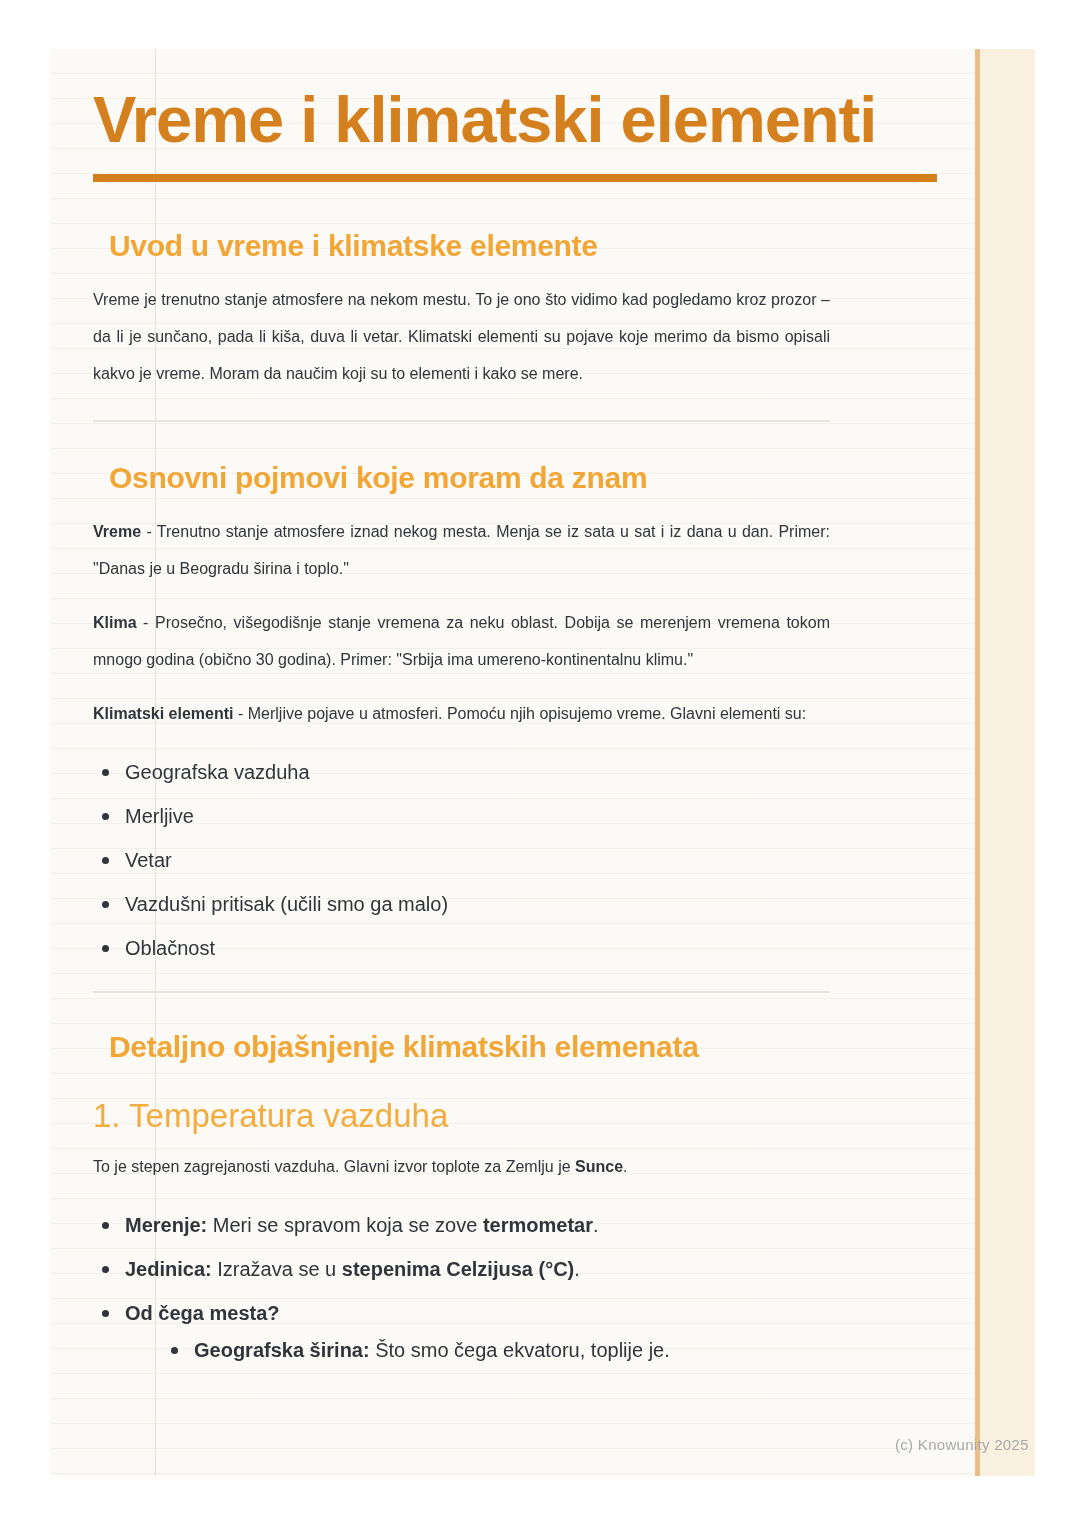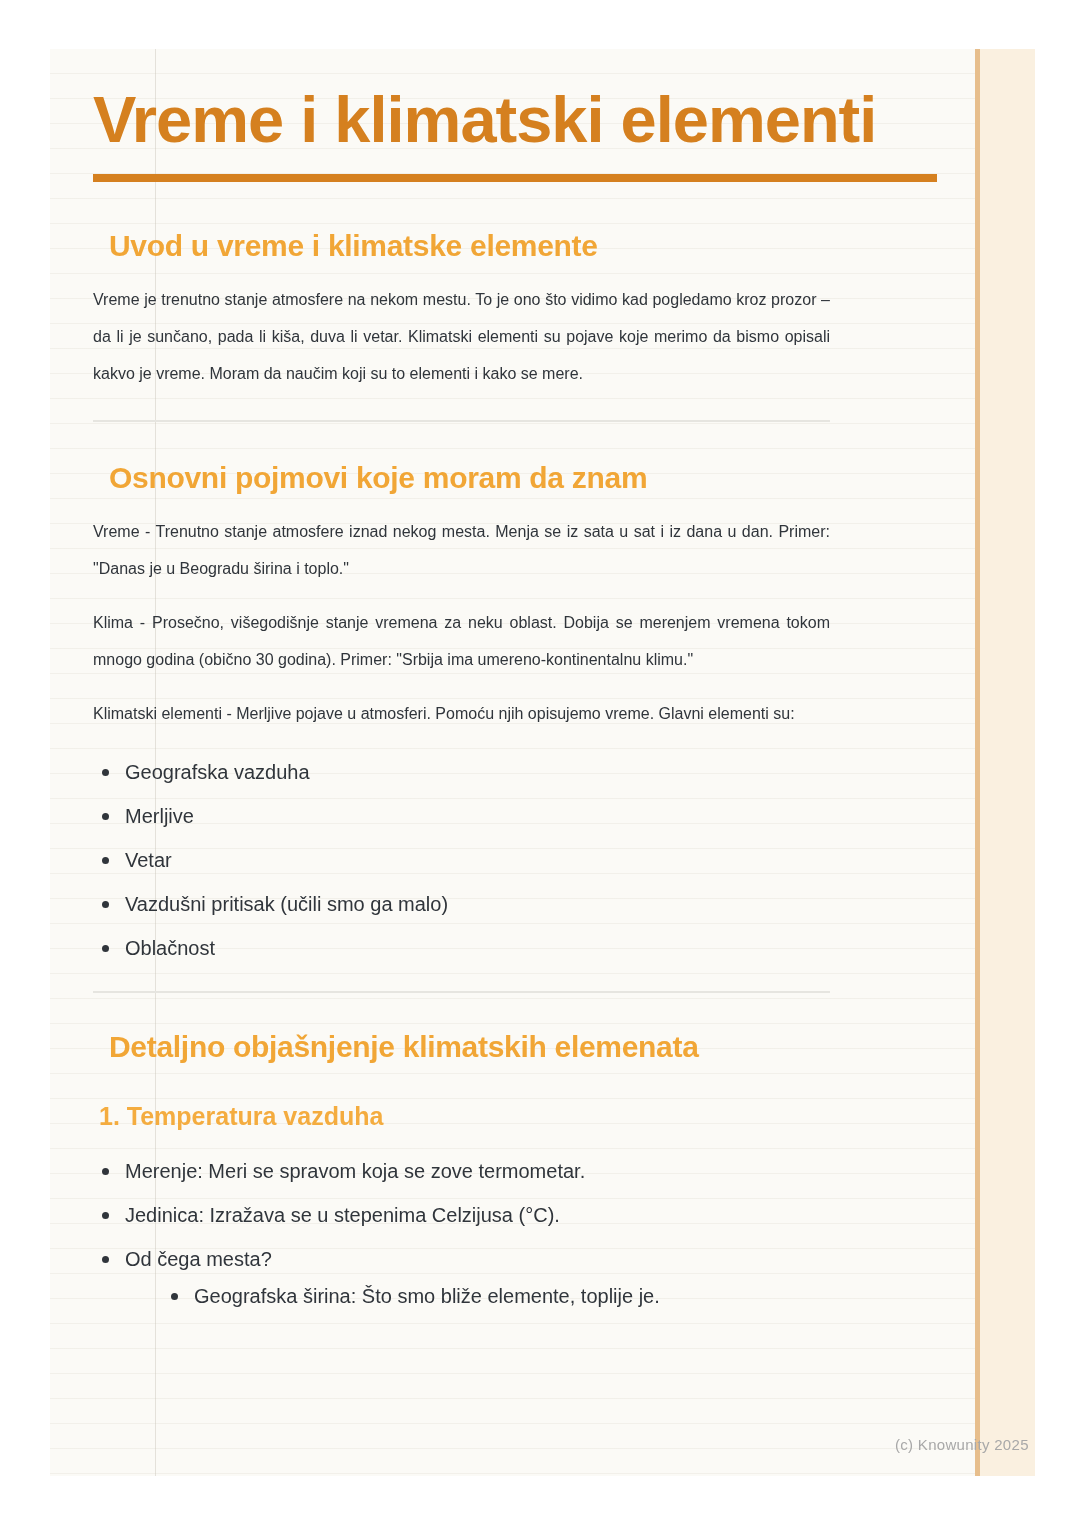--- a/index.html
+++ b/index.html
@@ -77,35 +77,35 @@
     font-size: 30px;
     line-height: 36px;
     font-weight: 700;
     letter-spacing: -0.3px;
     color: var(--heading-orange);
   }
   .h2-intro     { margin-top: 46px; }
   .h2-pojmovi   { margin-top: 38px; }
   .h2-detaljno  { margin-top: 36px; }
   h3 {
-    margin: 36px 0 0 6px;
-    font-size: 25px;
+    margin: 36px 0 0 0;
+    font-size: 33px;
     line-height: 30px;
-    font-weight: 700;
+    font-weight: 400;
     color: var(--subheading-orange);
   }
   p {
     margin: 17px 0 0 0;
     font-size: 16px;
     line-height: 37px;
     color: var(--body-text);
     text-align: justify;
   }
   p.no-justify { text-align: left; }
-  .bold, strong { font-weight: 400; }
+  .bold, strong { font-weight: 700; }
   .divider {
     border: none;
     border-top: 2px solid var(--divider);
     margin: 28px 0 0 0;
     width: 737px;
   }
   .divider-2 { margin-top: 24px; }
   ul {
     list-style: none;
     margin: 22px 0 0 0;
@@ -172,27 +172,28 @@
       <li><span class="bullet-dot"></span><span>Vazdušni pritisak (učili smo ga malo)</span></li>
       <li><span class="bullet-dot"></span><span>Oblačnost</span></li>
     </ul>
 
     <hr class="divider divider-2">
 
     <h2 class="h2-detaljno">Detaljno objašnjenje klimatskih elemenata</h2>
 
     <h3>1. Temperatura vazduha</h3>
 
+    <p class="no-justify"><span>To je stepen zagrejanosti vazduha. Glavni izvor toplote za Zemlju je </span><strong>Sunce</strong><span>.</span></p>
 
     <ul class="tight-list">
       <li><span class="bullet-dot"></span><strong>Merenje:</strong><span> Meri se spravom koja se zove </span><strong>termometar</strong><span>.</span></li>
       <li><span class="bullet-dot"></span><strong>Jedinica:</strong><span> Izražava se u </span><strong>stepenima Celzijusa (°C)</strong><span>.</span></li>
       <li><span class="bullet-dot"></span><strong>Od čega mesta?</strong>
         <ul class="nested">
-          <li><span class="bullet-dot"></span><strong>Geografska širina:</strong><span> Što smo bliže elemente, toplije je.</span></li>
+          <li><span class="bullet-dot"></span><strong>Geografska širina:</strong><span> Što smo čega ekvatoru, toplije je.</span></li>
         </ul>
       </li>
     </ul>
 
   </div>
 </div>
 
 <div class="watermark">(c) Knowunity 2025</div>
 
 </body></html>

